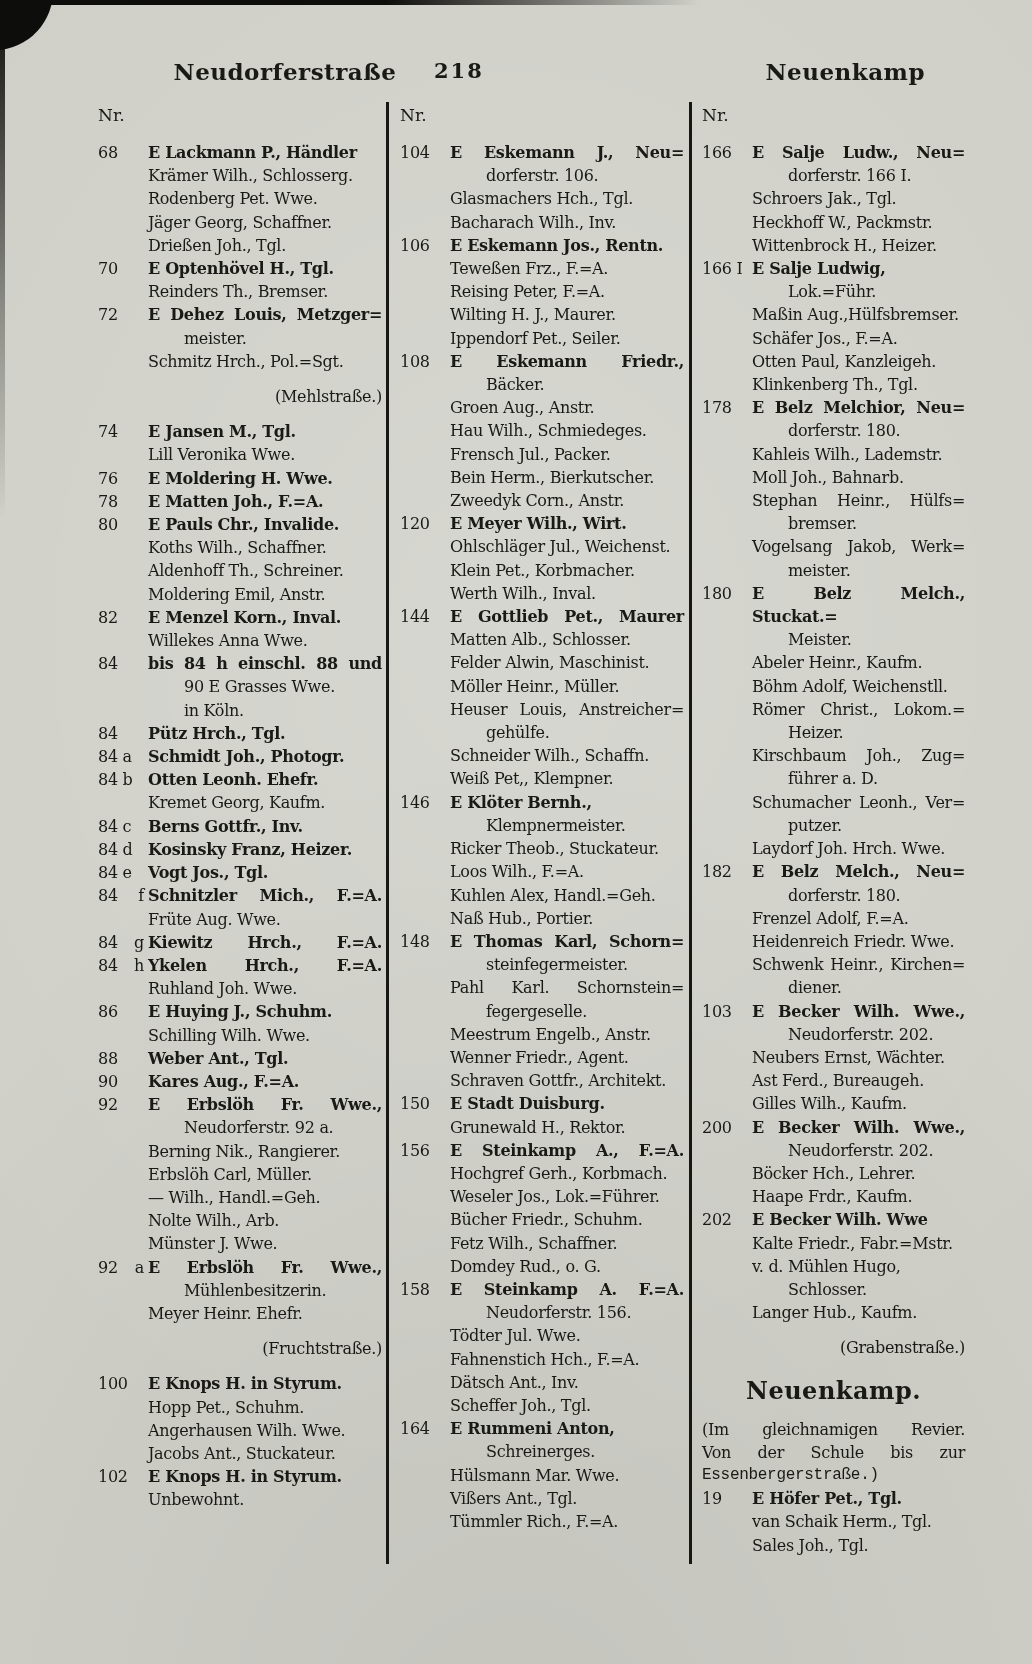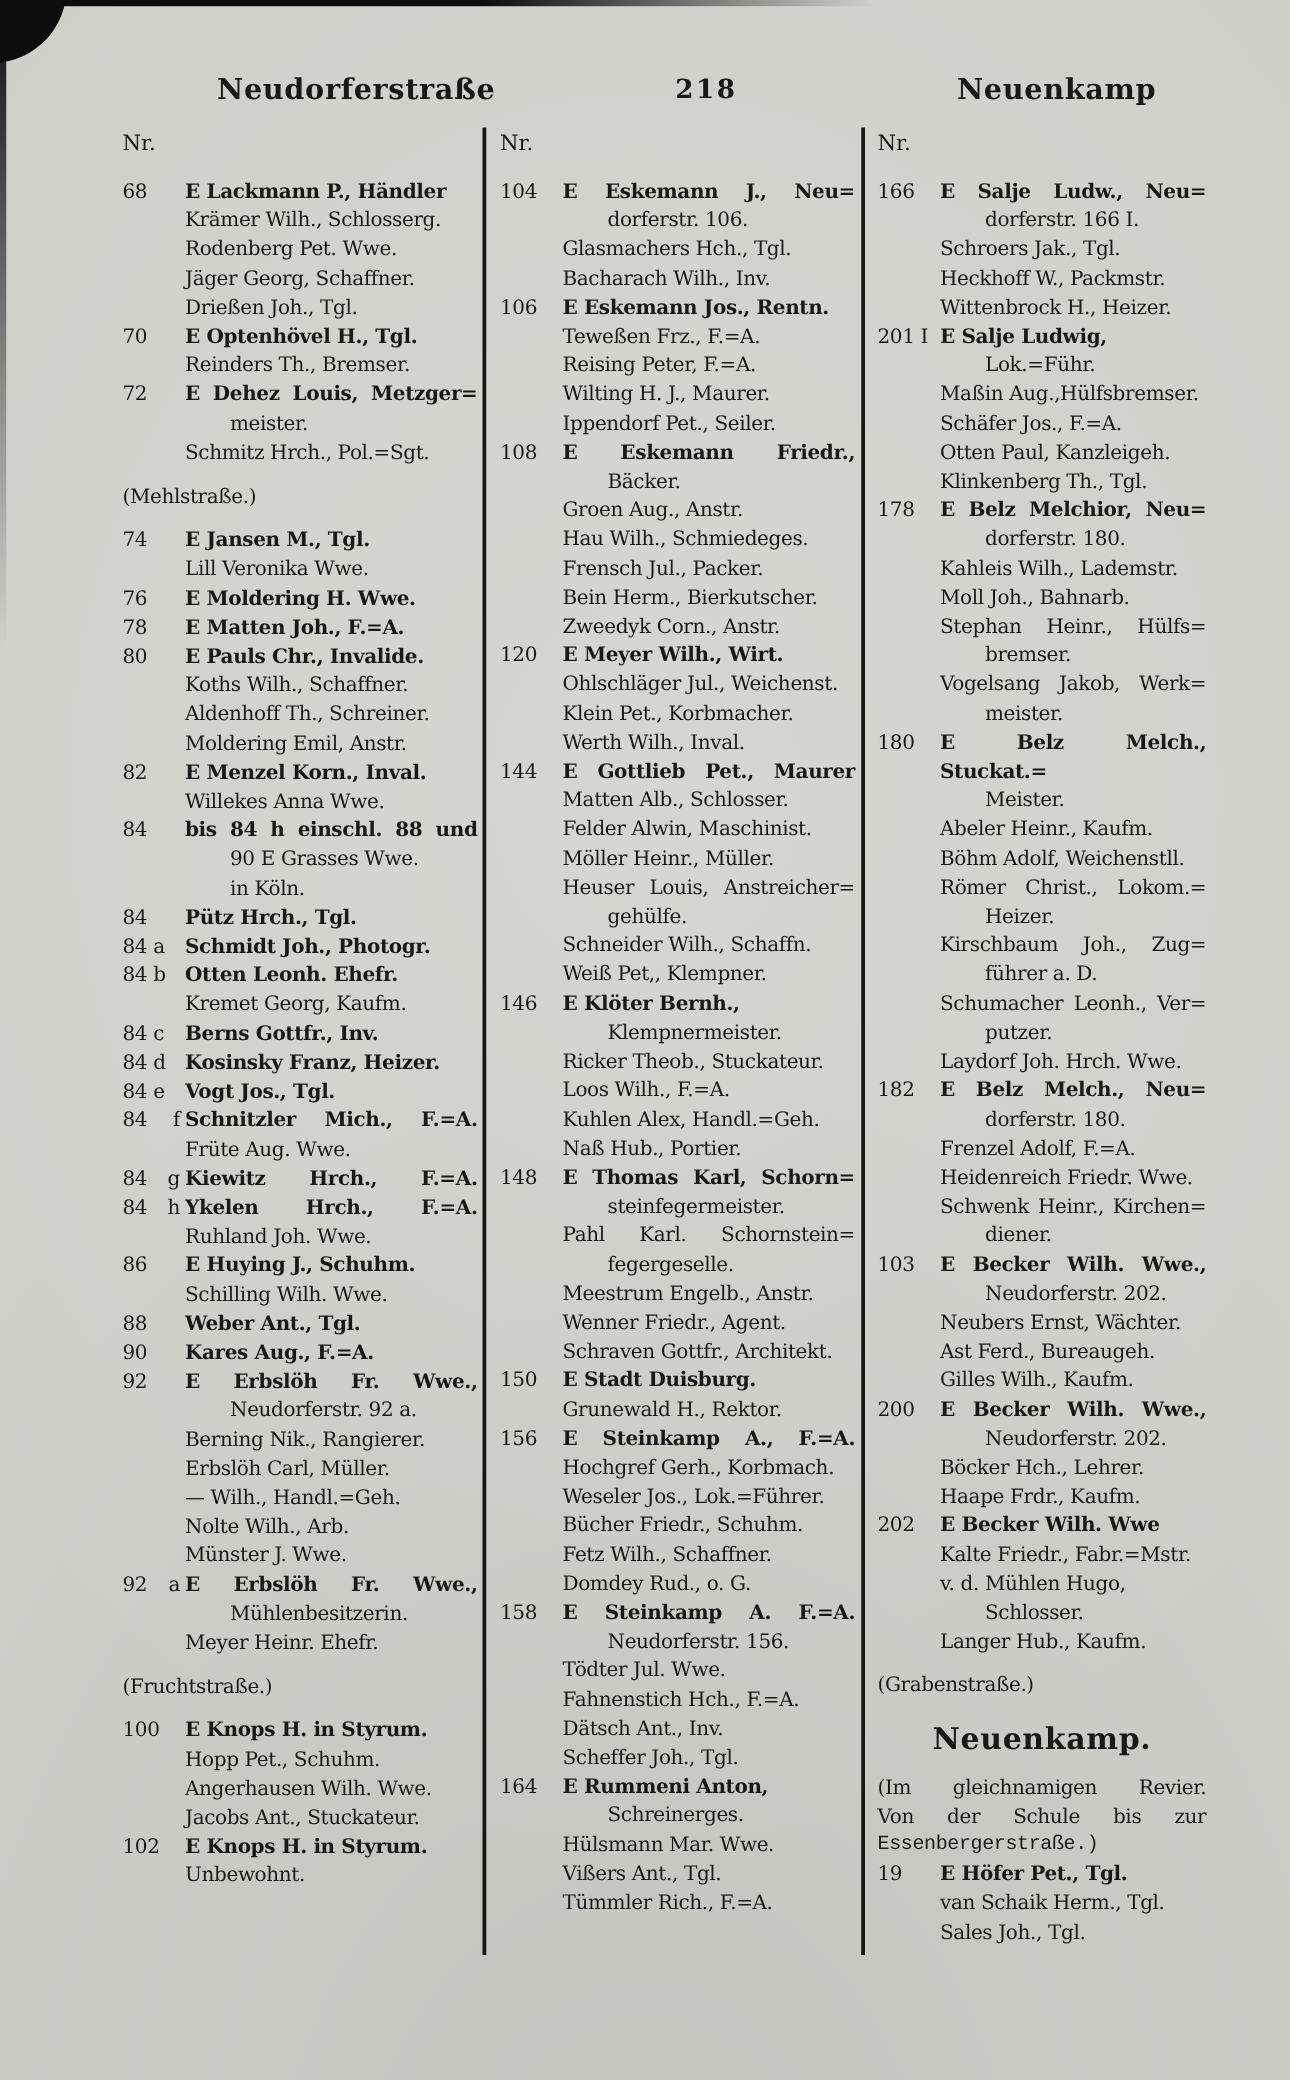--- a/index.html
+++ b/index.html
@@ -15,40 +15,40 @@
   
   .art-corner{position:absolute;top:-26px;left:-30px;width:86px;height:74px;background:#0d0d0b;
     border-radius:0 0 70% 30%/0 0 80% 40%;transform:rotate(-8deg);}
   .art-topline{position:absolute;top:0;left:0;width:700px;height:5px;
     background:linear-gradient(to right,#0d0d0b 55%,rgba(13,13,11,.45) 80%,rgba(13,13,11,0));}
   .art-leftedge{position:absolute;top:0;left:0;width:5px;height:520px;
     background:linear-gradient(to bottom,#0d0d0b,rgba(13,13,11,.35) 60%,rgba(13,13,11,0));}
   
   .hdr{position:absolute;top:58px;font-weight:bold;font-size:23px;letter-spacing:.5px;}
   .hdr-left{left:120px;width:330px;text-align:center;}
-  .hdr-num{left:450px;width:140px;text-align:right;font-size:21px;letter-spacing:2px;}
+  .hdr-num{left:434px;width:140px;text-align:left;font-size:21px;letter-spacing:2px;}
   .hdr-right{left:655px;width:270px;text-align:right;}
   
   .vrule{position:absolute;top:102px;height:1462px;width:2.5px;background:#171714;}
   .vrule-1{left:386px;}
   .vrule-2{left:689px;}
   
   .col{position:absolute;top:104px;}
   .col-1{left:98px;width:284px;}
   .col-2{left:400px;width:284px;}
   .col-3{left:702px;width:263px;}
   .nr-label{font-size:17px;line-height:23px;margin-bottom:14px;}
   .line{font-size:16px;line-height:23.2px;letter-spacing:-0.3px;white-space:normal;}
   .line.entry{display:flex;justify-content:flex-end;}
   .line.entry .num{flex:0 0 46px;padding-right:4px;}
   .line.entry .txt{flex:1 1 auto;font-weight:bold;}
   .line.res{margin-left:50px;}
   .line.wrap{margin-left:86px;}
   .line.j, .line.entry.j .txt{text-align:justify;text-align-last:justify;}
-  .line.street{text-align:left;margin:12px 0;}
+  .line.street{text-align:right;margin:12px 0;}
   .line.heading{text-align:center;font-weight:bold;font-size:24px;line-height:30px;margin:16px 0 12px;letter-spacing:.5px;}
   .line.note{text-align:justify;text-align-last:justify;}
   .line.notec{text-align:left;font-family:Liberation Mono, monospace;}
 </style>
 </head>
 <body>
 
 <div class="page">
   <div class="art-corner"></div>
   <div class="art-topline"></div>
@@ -296,21 +296,21 @@
       <div class="nr-label">Nr.</div>
       <div class="line entry j">
         <span class="num">166</span>
         <span class="txt">E Salje Ludw., Neu=</span>
       </div>
       <div class="line wrap">dorferstr. 166 I.</div>
       <div class="line res">Schroers Jak., Tgl.</div>
       <div class="line res">Heckhoff W., Packmstr.</div>
       <div class="line res">Wittenbrock H., Heizer.</div>
       <div class="line entry">
-        <span class="num">201 I</span>
+        <span class="num">166 I</span>
         <span class="txt">E Salje Ludwig,</span>
       </div>
       <div class="line wrap">Lok.=Führ.</div>
       <div class="line res">Maßin Aug.,Hülfsbremser.</div>
       <div class="line res">Schäfer Jos., F.=A.</div>
       <div class="line res">Otten Paul, Kanzleigeh.</div>
       <div class="line res">Klinkenberg Th., Tgl.</div>
       <div class="line entry j">
         <span class="num">178</span>
         <span class="txt">E Belz Melchior, Neu=</span>

